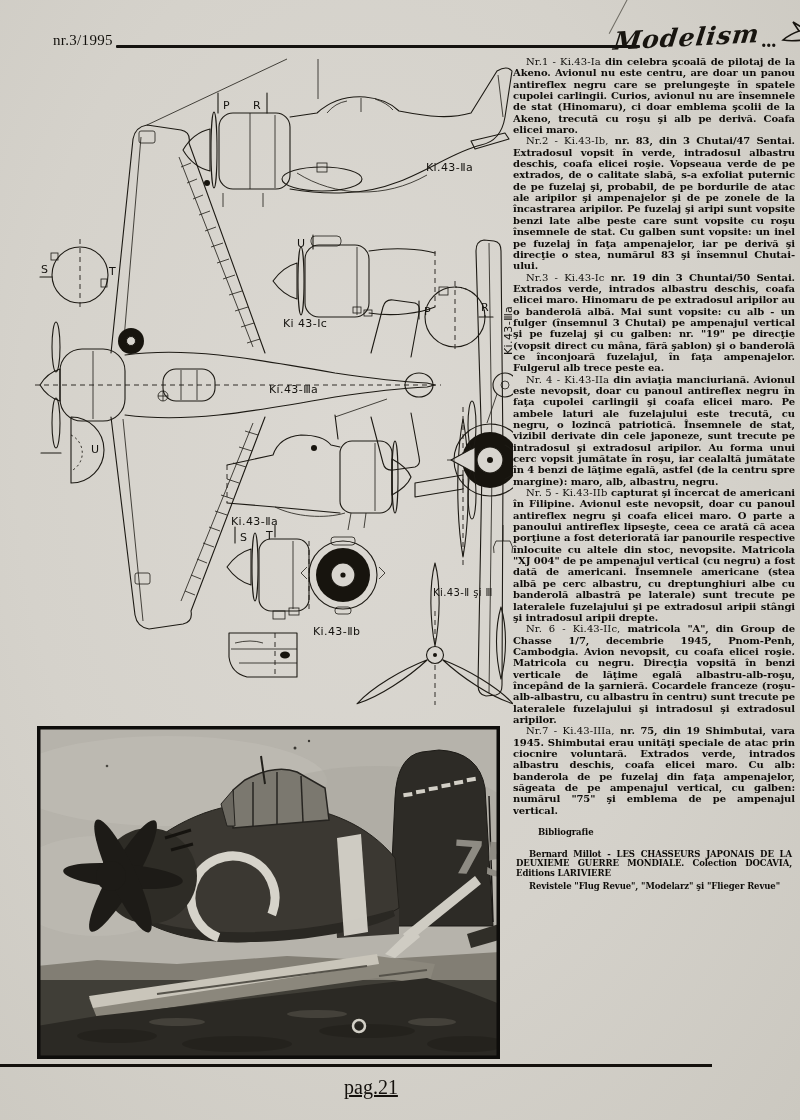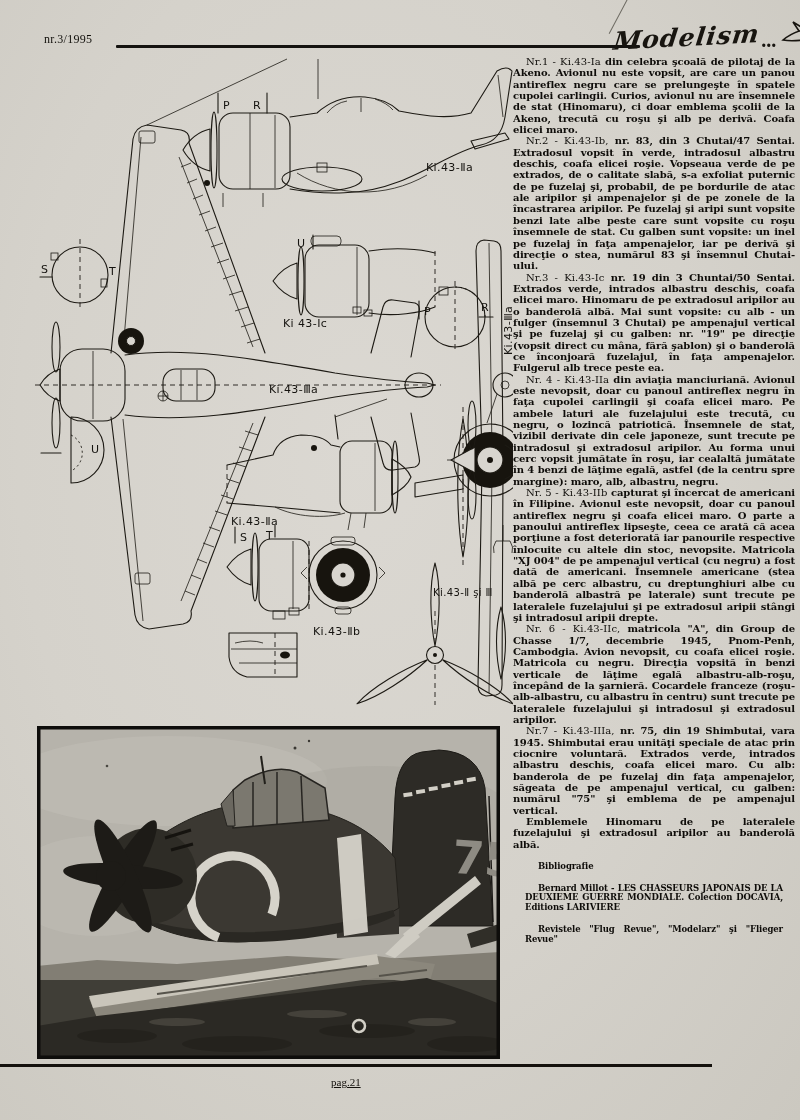--- a/index.html
+++ b/index.html
@@ -2,21 +2,21 @@
 <html><head>
 <meta charset="utf-8">
 <style>
   html,body{margin:0;padding:0;}
   body{
     width:800px;height:1120px;position:relative;overflow:hidden;
     background:radial-gradient(ellipse at 45% 40%, #dbd8d2 0%, #d5d2cb 55%, #cbc8c0 100%);
     font-family:"Liberation Serif", serif;color:#15130f;
   }
   
-  .issue{position:absolute;left:44px;top:32px;font-size:12px;letter-spacing:.3px;color:#12100c;}
+  .issue{position:absolute;left:53px;top:32px;font-size:15px;letter-spacing:.3px;color:#12100c;}
   .header-rule{position:absolute;left:116px;top:45px;width:524px;height:3px;background:#151310;border-radius:1px;}
   .logo{position:absolute;left:614px;top:18px;display:flex;align-items:flex-end;}
   .logo-text{
     font-family:"DejaVu Serif", serif;font-style:italic;font-weight:bold;font-size:25px;
     transform:skewX(-10deg) rotate(-3deg);letter-spacing:1px;color:#181510;
   }
   .logo-dots{font-size:20px;font-weight:bold;margin-left:2px;color:#181510;}
   .scratch{position:absolute;left:618px;top:-4px;width:1px;height:40px;background:#6d6a62;transform:rotate(28deg);}
   
   .drawing{position:absolute;left:35px;top:55px;}
@@ -30,26 +30,26 @@
   
   .column{
     position:absolute;left:513px;top:56px;width:282px;height:1008px;overflow:hidden;
     font-family:"DejaVu Serif", serif;font-size:10px;line-height:11.35px;
     text-align:justify;color:#0e0c09;letter-spacing:-.1px;
   }
   .column p{margin:0;text-indent:13px;font-weight:bold;}
   .column p b{font-weight:normal;letter-spacing:.1px;}
   .biblio{margin-top:9px;font-size:8.5px;line-height:9.7px;}
   .biblio .bh{font-weight:bold;text-indent:13px;margin:12px;}
-  .biblio p{margin:12px;text-indent:13px;font-weight:bold;}
+  .biblio p{margin:3px;text-indent:13px;font-weight:bold;}
   
   .photo{position:absolute;left:37px;top:726px;width:463px;height:333px;}
   
   .footer-rule{position:absolute;left:0;top:1064px;width:712px;height:3px;background:#14110d;}
-  .pagenum{position:absolute;left:331px;top:1076px;font-size:11px;color:#14110d;text-decoration:underline;}
+  .pagenum{position:absolute;left:344px;top:1076px;font-size:20px;color:#14110d;text-decoration:underline;}
 </style>
 </head>
 <body>
 
 <div class="scratch"></div>
 <div class="issue">nr.3/1995</div>
 <div class="header-rule"></div>
 <div class="logo">
   <span class="logo-text">Modelism</span>
     <span class="logo-dots">...</span>
@@ -368,28 +368,27 @@
     <ellipse cx="395" cy="296" rx="24" ry="4"></ellipse>
   </g>
 
   <circle cx="322" cy="300" r="6" fill="none" stroke="#d2cfc6" stroke-width="2.5"></circle>
 
   <rect x="0" y="0" width="463" height="333" fill="none" stroke="#0e0d0b" stroke-width="7"></rect>
 </svg>
 </div>
 
 <div class="column">
-  <p><b>Nr.1 - Ki.43-Ia</b><span> din celebra şcoală de pilotaj de la Akeno. Avionul nu este vopsit, are care un panou antireflex negru care se prelungeşte în spatele cupolei carlingii. Curios, avionul nu are însemnele de stat (Hinomaru), ci doar emblema şcolii de la Akeno, trecută cu roşu şi alb pe derivă. Coafa elicei maro.</span></p>
+  <p><b>Nr.1 - Ki.43-Ia</b><span> din celebra şcoală de pilotaj de la Akeno. Avionul nu este centru, are doar un panou antireflex negru care se prelungeşte în spatele cupolei carlingii. Curios, avionul nu are însemnele de stat (Hinomaru), ci doar emblema şcolii de la Akeno, trecută cu roşu şi alb pe derivă. Coafa elicei maro.</span></p>
   <p><b>Nr.2 - Ki.43-Ib,</b><span> nr. 83, din 3 Chutai/47 Sentai. Extradosul vopsit în verde, intradosul albastru deschis, coafa elicei roşie. Vopseaua verde de pe extrados, de o calitate slabă, s-a exfoliat puternic de pe fuzelaj şi, probabil, de pe bordurile de atac ale aripilor şi ampenajelor şi de pe zonele de la încastrarea aripilor. Pe fuzelaj şi aripi sunt vopsite benzi late albe peste care sunt vopsite cu roşu însemnele de stat. Cu galben sunt vopsite: un inel pe fuzelaj în faţa ampenajelor, iar pe derivă şi direcţie o stea, numărul 83 şi însemnul Chutai-ului.</span></p>
   <p><b>Nr.3 - Ki.43-Ic</b><span> nr. 19 din 3 Chuntai/50 Sentai. Extrados verde, intrados albastru deschis, coafa elicei maro. Hinomaru de pe extradosul aripilor au o banderolă albă. Mai sunt vopsite: cu alb - un fulger (însemnul 3 Chutai) pe ampenajul vertical şi pe fuzelaj şi cu galben: nr. "19" pe direcţie (vopsit direct cu mâna, fără şablon) şi o banderolă ce înconjoară fuzelajul, în faţa ampenajelor. Fulgerul alb trece peste ea.</span></p>
   <p><b>Nr. 4 - Ki.43-IIa</b><span> din aviaţia manciuriană. Avionul este nevopsit, doar cu panoul antireflex negru în faţa cupolei carlingii şi coafa elicei maro. Pe ambele laturi ale fuzelajului este trecută, cu negru, o lozincă patriotică. Însemnele de stat, vizibil derivate din cele japoneze, sunt trecute pe intradosul şi extradosul aripilor. Au forma unui cerc vopsit jumătate în roşu, iar cealaltă jumătate în 4 benzi de lăţime egală, astfel (de la centru spre margine): maro, alb, albastru, negru.</span></p>
   <p><b>Nr. 5 - Ki.43-IIb</b><span> capturat şi încercat de americani în Filipine. Avionul este nevopsit, doar cu panoul antireflex negru şi coafa elicei maro. O parte a panoului antireflex lipseşte, ceea ce arată că acea porţiune a fost deteriorată iar panourile respective înlocuite cu altele din stoc, nevopsite. Matricola "XJ 004" de pe ampenajul vertical (cu negru) a fost dată de americani. Însemnele americane (stea albă pe cerc albastru, cu dreptunghiuri albe cu banderolă albastră pe laterale) sunt trecute pe lateralele fuzelajului şi pe extradosul aripii stângi şi intradosul aripii drepte.</span></p>
   <p><b>Nr. 6 - Ki.43-IIc,</b><span> matricola "A", din Group de Chasse 1/7, decembrie 1945, Pnom-Penh, Cambodgia. Avion nevopsit, cu coafa elicei roşie. Matricola cu negru. Direcţia vopsită în benzi verticale de lăţime egală albastru-alb-roşu, începând de la şarnieră. Cocardele franceze (roşu-alb-albastru, cu albastru în centru) sunt trecute pe lateralele fuzelajului şi intradosul şi extradosul aripilor.</span></p>
   <p><b>Nr.7 - Ki.43-IIIa,</b><span> nr. 75, din 19 Shimbutai, vara 1945. Shimbutai erau unităţi speciale de atac prin ciocnire voluntară. Extrados verde, intrados albastru deschis, coafa elicei maro. Cu alb: banderola de pe fuzelaj din faţa ampenajelor, săgeata de pe ampenajul vertical, cu galben: numărul "75" şi emblema de pe ampenajul vertical.</span></p>
-  <p><span>Emblemele Hinomaru de pe lateralele fuzelajului şi extradosul aripilor au banderolă albă.</span></p>
   <div class="biblio">
     <p class="bh">Bibliografie</p>
     <p>Bernard Millot - LES CHASSEURS JAPONAIS DE LA DEUXIEME GUERRE MONDIALE. Colection DOCAVIA, Editions LARIVIERE</p>
     <p>Revistele "Flug Revue", "Modelarz" şi "Flieger Revue"</p>
   </div>
 </div>
 
 <div class="footer-rule"></div>
 <div class="pagenum">pag.21</div>
 

